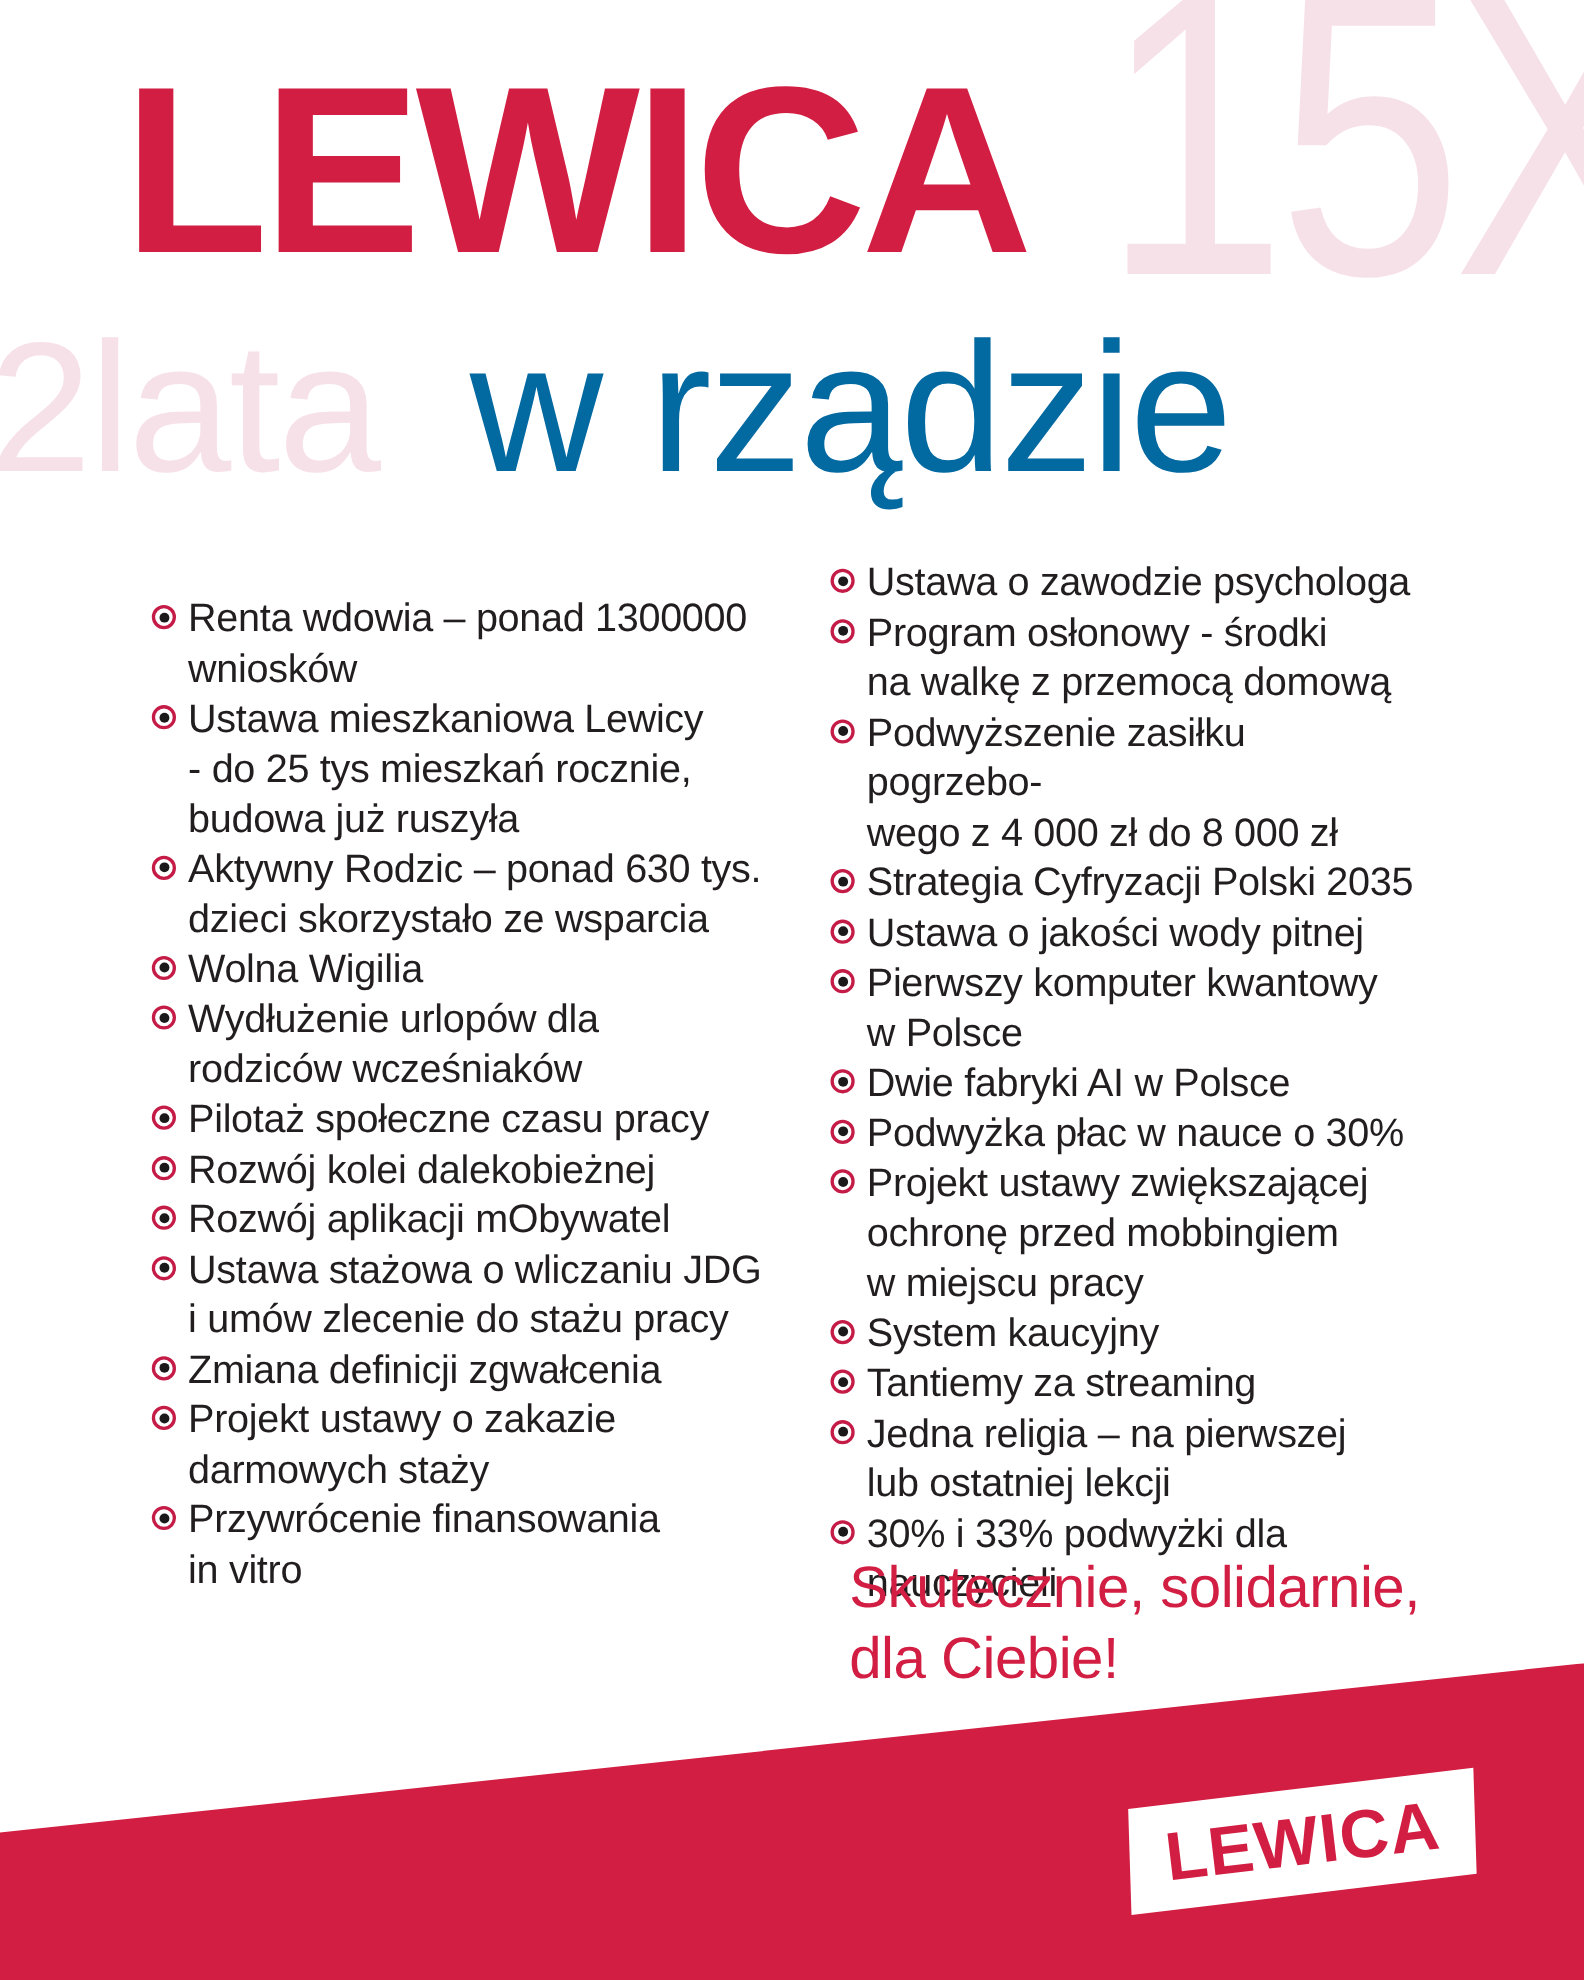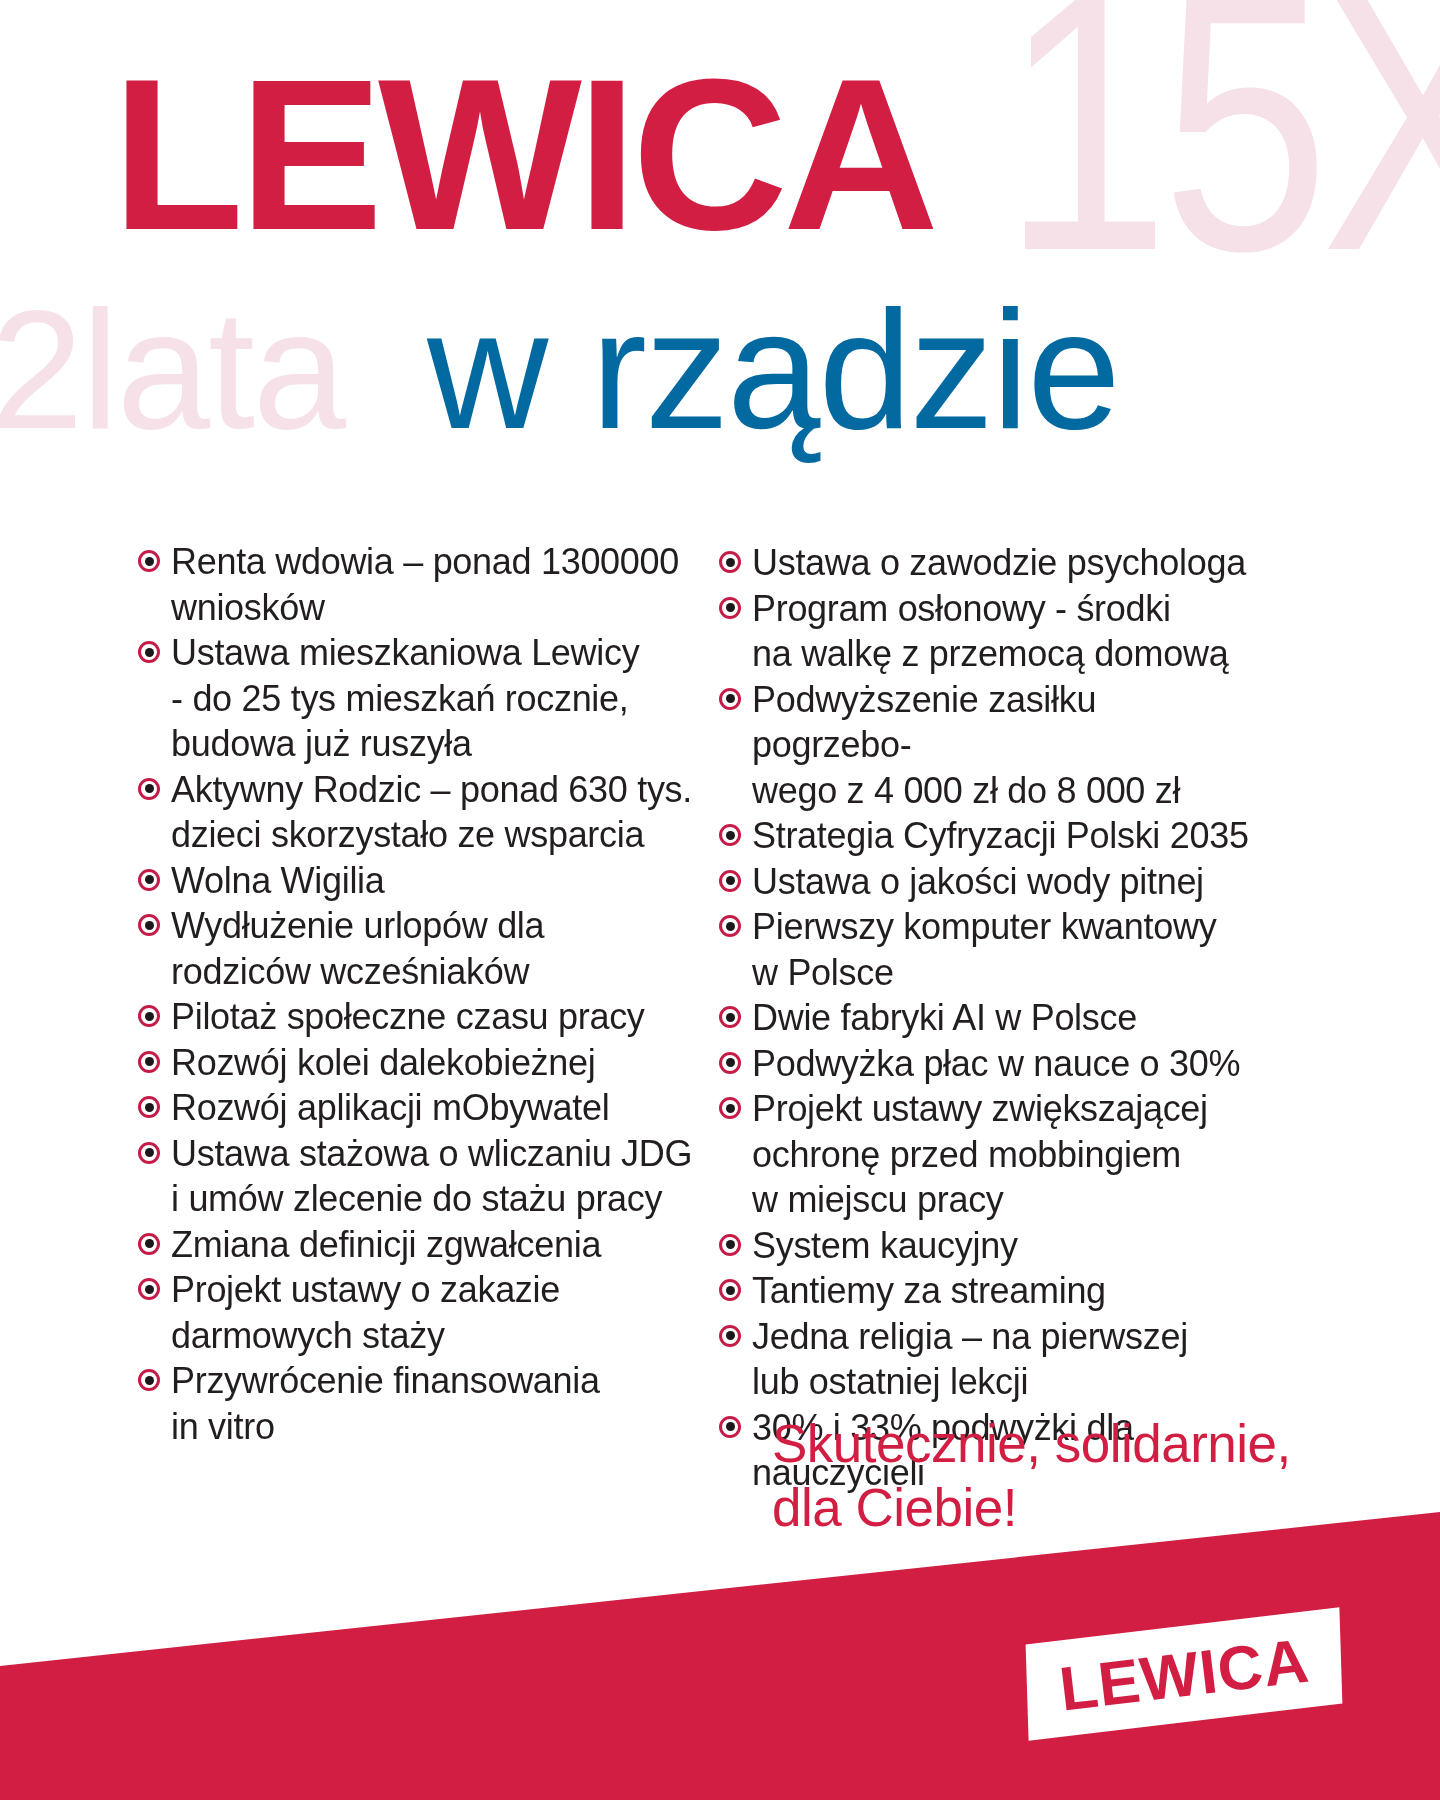--- a/index.html
+++ b/index.html
@@ -34,21 +34,21 @@
     font-size:168px;line-height:1;font-weight:300;
     color:#0369a1;letter-spacing:-2px;white-space:nowrap;
   }
   
   .col{
     position:absolute;top:506px;margin:0;padding:0;list-style:none;
     color:#221e20;
     font-size:36px;line-height:45.5px;letter-spacing:-.3px;
   }
   .col-left{left:138px;width:575px;margin-top:33px;}
-  .col-right{left:719px;width:545px;margin-top:34px;}
+  .col-right{left:755px;width:545px;}
   .col li{position:relative;padding-left:33px;white-space:pre-line;}
   .dot{
     position:absolute;left:0;top:11px;
     width:16px;height:16px;border:3px solid #c41c47;border-radius:50%;
   }
   .dot::after{
     content:"";position:absolute;left:50%;top:50%;
     width:9px;height:9px;margin:-4.5px 0 0 -4.5px;
     background:#1c191a;border-radius:50%;
   }

